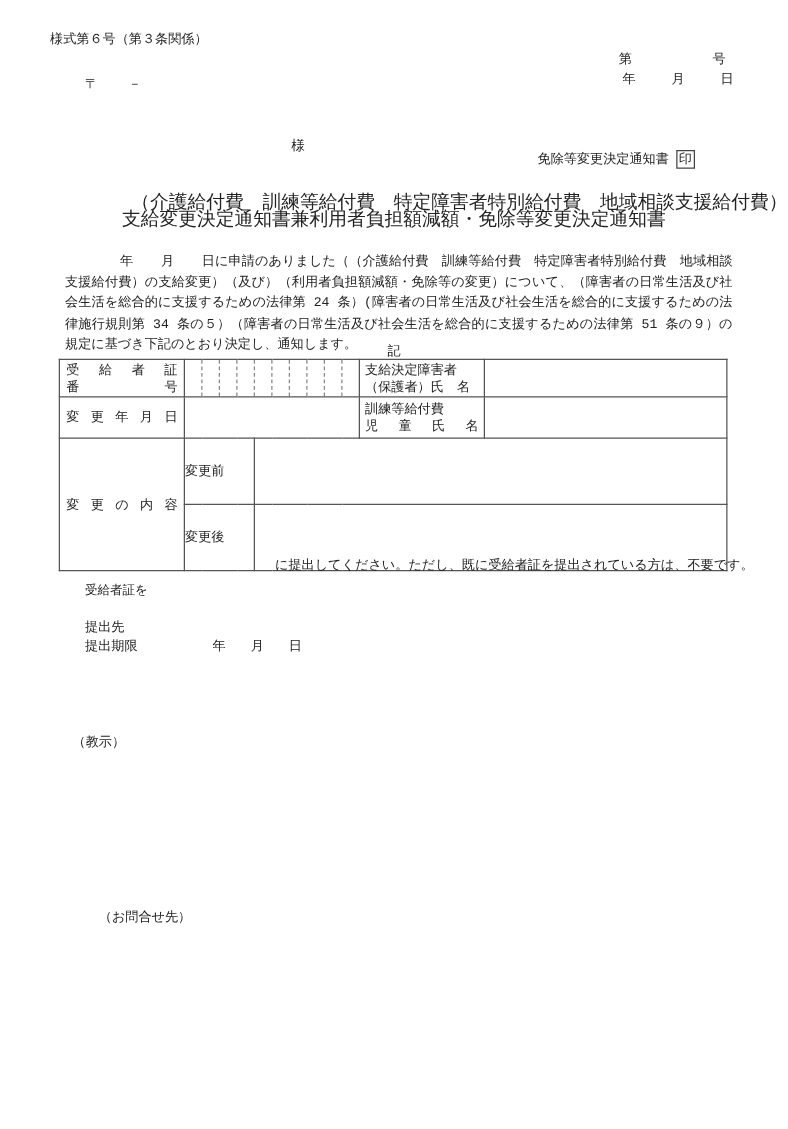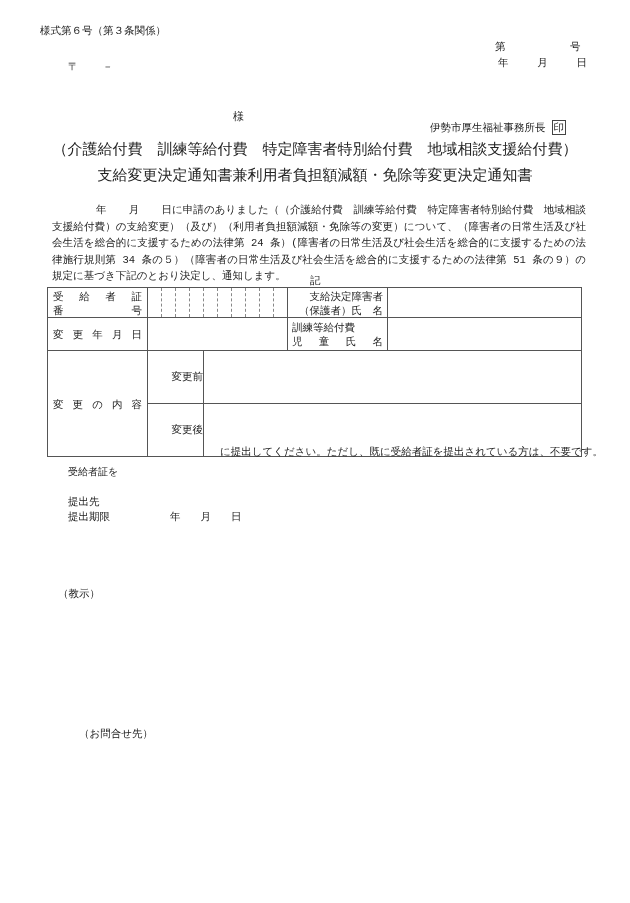--- a/index.html
+++ b/index.html
@@ -25,21 +25,21 @@
     display: inline-block;
     border: 1px solid #444;
     padding: 0 1px;
     margin-left: 6px;
     line-height: 13px;
   }
   .title {
     left: 0; width: 630px; text-align: center;
     font-size: 15px; line-height: 18px;
   }
-  .title1 { top: 140px; }
+  .title1 { top: 152px; text-align: right; }
   .title2 { top: 166px; }
   .body-text {
     position: absolute; left: 52px; top: 202px; width: 534px;
     font-size: 10.5px; line-height: 16.6px;
     text-align: justify;
     font-family: Liberation Mono, monospace;
   }
   .body-text .indent { display: inline-block; width: 44px; }
   .ki { left: 310px; top: 274px; font-size: 10.5px; }
 
@@ -48,21 +48,21 @@
     width: 535px; border-collapse: collapse;
     font-size: 10.5px;
   }
   table.main td { border: 1px solid #555; vertical-align: middle; }
   .lbl-spread { padding: 0 5px; }
   .lbl-line { display: flex; justify-content: space-between; line-height: 14px; }
   .digit-cell { border-left: 1px dashed #888 !important; border-right: 1px dashed #888 !important; width: 14px; }
   .digit-first { border-left: 1px solid #555 !important; }
   .digit-last { border-right: 1px solid #555 !important; }
   .right-lbl { padding: 0 4px; line-height: 14px; }
-  .center { text-align: right; }
+  .center { text-align: left; }
 
   .note1 { left: 68px; top: 465px; font-size: 10px; }
   .note1b { left: 220px; top: 445px; font-size: 10.5px; }
   .dest { left: 68px; top: 495px; font-size: 10.5px; }
   .deadline { left: 68px; top: 510px; font-size: 10.5px; }
   .deadline-date { left: 170px; top: 510px; font-size: 10.5px; }
   .kyouji { left: 58px; top: 587px; font-size: 10.5px; }
   .contact { left: 58px; top: 727px; font-size: 10.5px; margin-left: 21px; }
 </style>
 </head>
@@ -81,21 +81,21 @@
   <span>日</span>
 </div>
 
 <div class="abs postal">
   <span>〒</span><span class="dash">－</span>
 </div>
 
 <div class="abs addressee">様</div>
 
 <div class="abs issuer">
-  <span>伊勢市厚生福祉事務所長</span><span class="seal">印</span>
+  <span>免除等変更決定通知書</span><span class="seal">印</span>
 </div>
 
 <div class="abs title title1">（介護給付費　訓練等給付費　特定障害者特別給付費　地域相談支援給付費）</div>
 <div class="abs title title2">支給変更決定通知書兼利用者負担額減額・免除等変更決定通知書</div>
 
 <div class="body-text">
   <span class="indent"></span><span style="display:inline-block;width:0"></span><span>年</span><span style="display:inline-block;width:22px"></span><span>月</span><span style="display:inline-block;width:22px"></span><span>日に申請のありました（（介護給付費　訓練等給付費　特定障害者特別給付費　地域相談支援給付費）の支給変更）（及び）（利用者負担額減額・免除等の変更）について、（障害者の日常生活及び社会生活を総合的に支援するための法律第 24 条）(障害者の日常生活及び社会生活を総合的に支援するための法律施行規則第 34 条の５）（障害者の日常生活及び社会生活を総合的に支援するための法律第 51 条の９）の規定に基づき下記のとおり決定し、通知します。</span>
 </div>
 
 <div class="abs ki">記</div>

